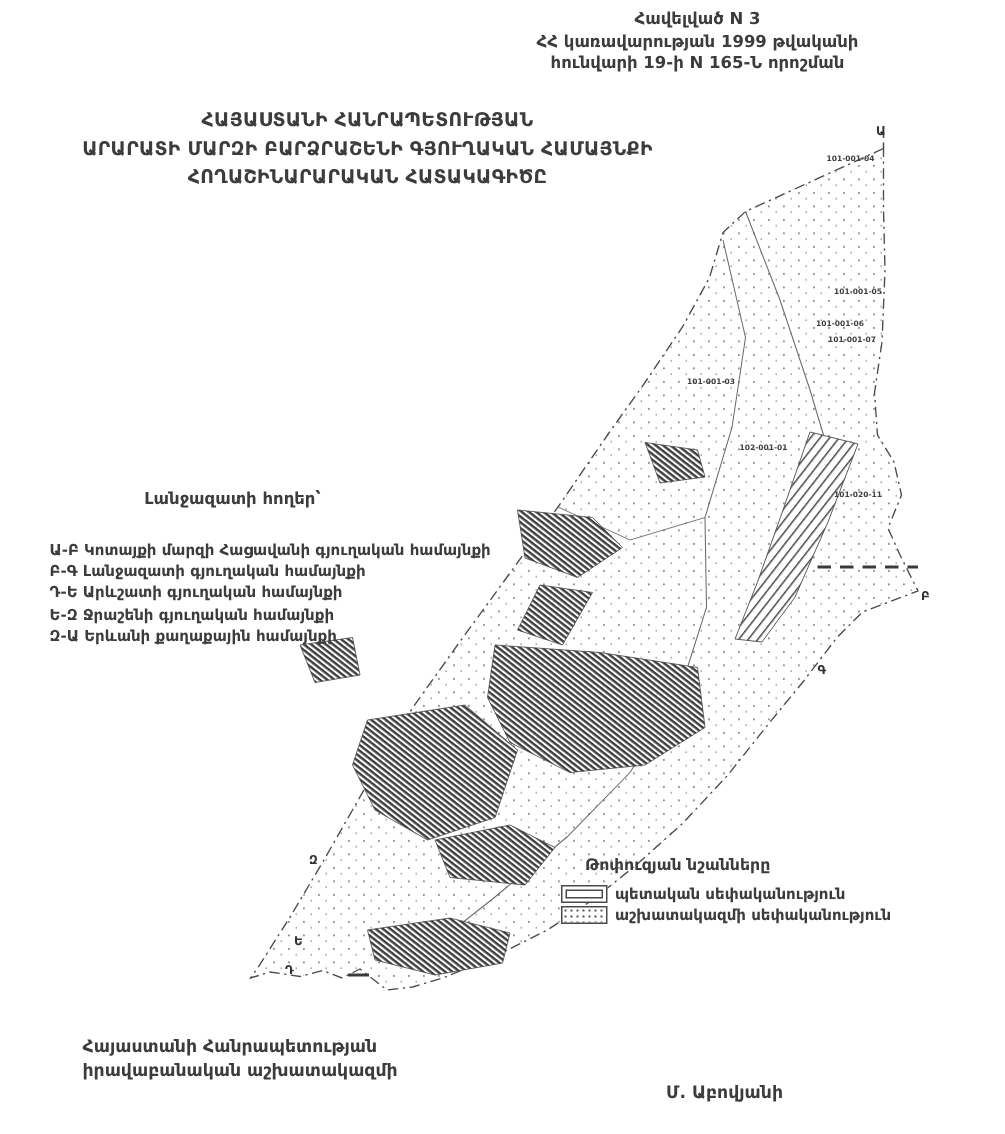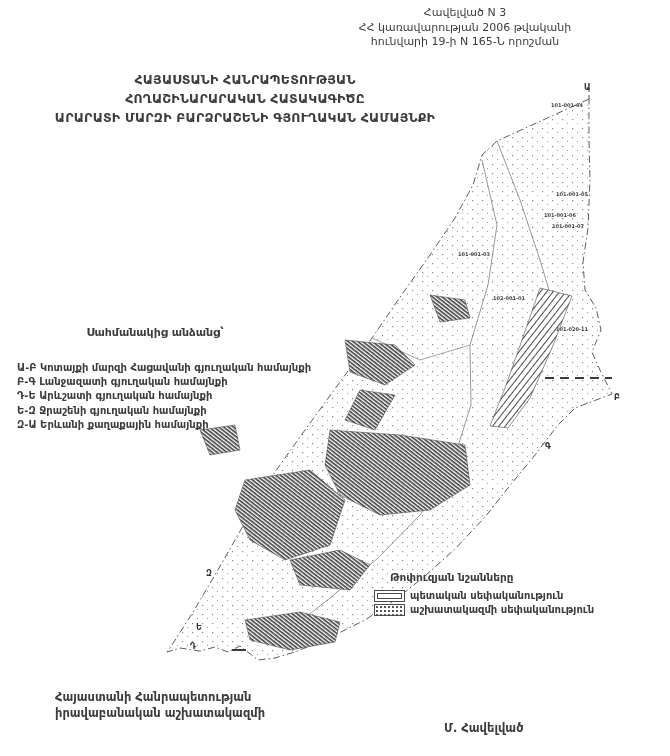--- a/index.html
+++ b/index.html
@@ -3,30 +3,30 @@
 <meta charset="utf-8">
 <style>
   html,body{margin:0;padding:0;}
   body{
     width:670px;height:756px;position:relative;background:#ffffff;
     font-family:"DejaVu Sans",sans-serif;color:#3c3c3c;overflow:hidden;
     -webkit-font-smoothing:none;
   }
   .abs{position:absolute;}
   
-  #annex{left:295px;top:6px;width:340px;text-align:center;font-size:11px;line-height:14.5px;font-weight:normal;}
+  #annex{left:295px;top:6px;width:340px;text-align:center;font-size:11px;line-height:14.5px;font-weight:bold;}
   
   #title{left:22px;top:70px;width:446px;text-align:center;font-size:12.5px;line-height:19px;font-weight:bold;letter-spacing:.2px;}
   
   #adjacent-heading{left:40px;top:326px;width:230px;text-align:center;font-size:11px;font-weight:bold;}
-  #adjacent-list{left:17px;top:361px;font-size:10px;line-height:14.2px;font-weight:bold;white-space:nowrap;}
+  #adjacent-list{left:33px;top:361px;font-size:10px;line-height:14.2px;font-weight:bold;white-space:nowrap;}
   
   #legend{left:374px;top:571px;width:256px;font-size:10px;font-weight:bold;}
   #legend .hd{margin:0 0 7px 16px;font-size:10.5px;}
-  .lrow{display:flex;align-items:center;margin-bottom:2px;}
+  .lrow{display:flex;align-items:flex-end;margin-bottom:2px;}
   .sw{width:31px;height:12px;flex:0 0 31px;border:1.3px solid #4a4a4a;margin-right:5px;box-sizing:border-box;background:#fff;}
   .sw-state .bar{margin:2px 2px 0 2px;height:4px;border:1.6px solid #4a4a4a;}
   .sw-community{background-image:radial-gradient(#555 .8px, transparent 1px);background-size:4px 4px;}
   .sw-private{border-style:dashed;}
   .sw-private .dash{margin:2px 2px 0 2px;border-top:1.6px dashed #4a4a4a;}
   .sw-private .dash+.dash{margin-top:3px;}
   .lrow .lbl{line-height:11.5px;max-width:195px;}
   
   #footer-left{left:55px;top:690px;font-size:11.5px;line-height:15.5px;font-weight:bold;}
   #signature{left:444px;top:721px;font-size:11.5px;font-weight:bold;}
@@ -92,31 +92,31 @@
       <text x="544" y="217" class="pcl">101-001-06</text>
       <text x="552" y="228" class="pcl">101-001-07</text>
       <text x="458" y="256" class="pcl">101-001-03</text>
       <text x="493" y="300" class="pcl">102-001-01</text>
       <text x="556" y="331" class="pcl">101-020-11</text>
     </g>
 </svg>
 
 <div id="annex" class="abs">
   <div>Հավելված N 3</div>
-  <div>ՀՀ կառավարության 2006 թվականի</div>
+  <div>ՀՀ կառավարության 1999 թվականի</div>
   <div>հունվարի 19-ի N 165-Ն որոշման</div>
 </div>
 
 <div id="title" class="abs">
   <div>ՀԱՅԱՍՏԱՆԻ ՀԱՆՐԱՊԵՏՈՒԹՅԱՆ</div>
+  <div>ԱՐԱՐԱՏԻ ՄԱՐԶԻ ԲԱՐՁՐԱՇԵՆԻ ԳՅՈՒՂԱԿԱՆ ՀԱՄԱՅՆՔԻ</div>
   <div>ՀՈՂԱՇԻՆԱՐԱՐԱԿԱՆ ՀԱՏԱԿԱԳԻԾԸ</div>
-  <div>ԱՐԱՐԱՏԻ ՄԱՐԶԻ ԲԱՐՁՐԱՇԵՆԻ ԳՅՈՒՂԱԿԱՆ ՀԱՄԱՅՆՔԻ</div>
 </div>
 
-<div id="adjacent-heading" class="abs">Սահմանակից անձանց՝</div>
+<div id="adjacent-heading" class="abs">Լանջազատի հողեր՝</div>
 <div id="adjacent-list" class="abs">
   <div>Ա-Բ Կոտայքի մարզի Հացավանի գյուղական համայնքի</div>
   <div>Բ-Գ Լանջազատի գյուղական համայնքի</div>
   <div>Դ-Ե Արևշատի գյուղական համայնքի</div>
   <div>Ե-Զ Ջրաշենի գյուղական համայնքի</div>
   <div>Զ-Ա Երևանի քաղաքային համայնքի</div>
 </div>
 
 <div id="legend" class="abs">
   <div class="hd">Թոփուզյան նշանները</div>
@@ -130,13 +130,13 @@
     <div class="sw sw-community"></div>
     <div class="lbl">աշխատակազմի սեփականություն</div>
   </div>
 </div>
 
 <div id="footer-left" class="abs">
   <div>Հայաստանի Հանրապետության</div>
   <div>իրավաբանական աշխատակազմի</div>
 </div>
 
-<div id="signature" class="abs">Մ. Հավելված</div>
+<div id="signature" class="abs">Մ. Աբովյանի</div>
 
 </body></html>

